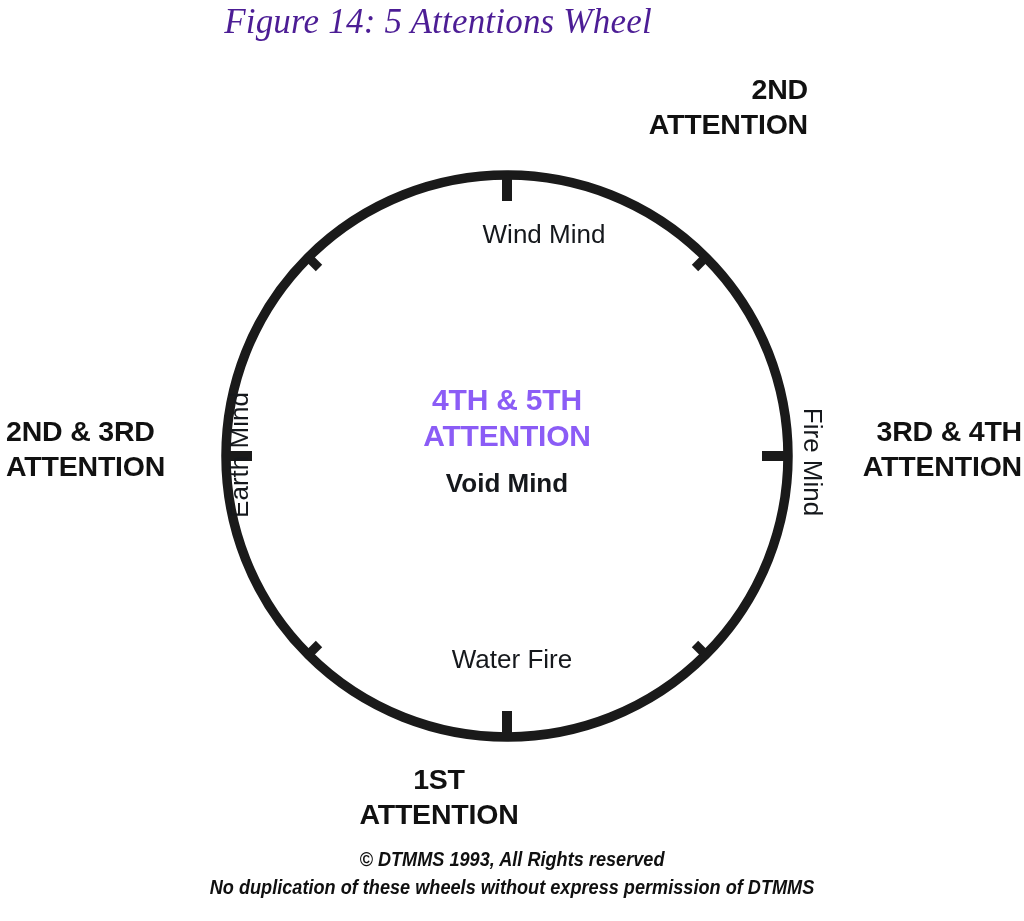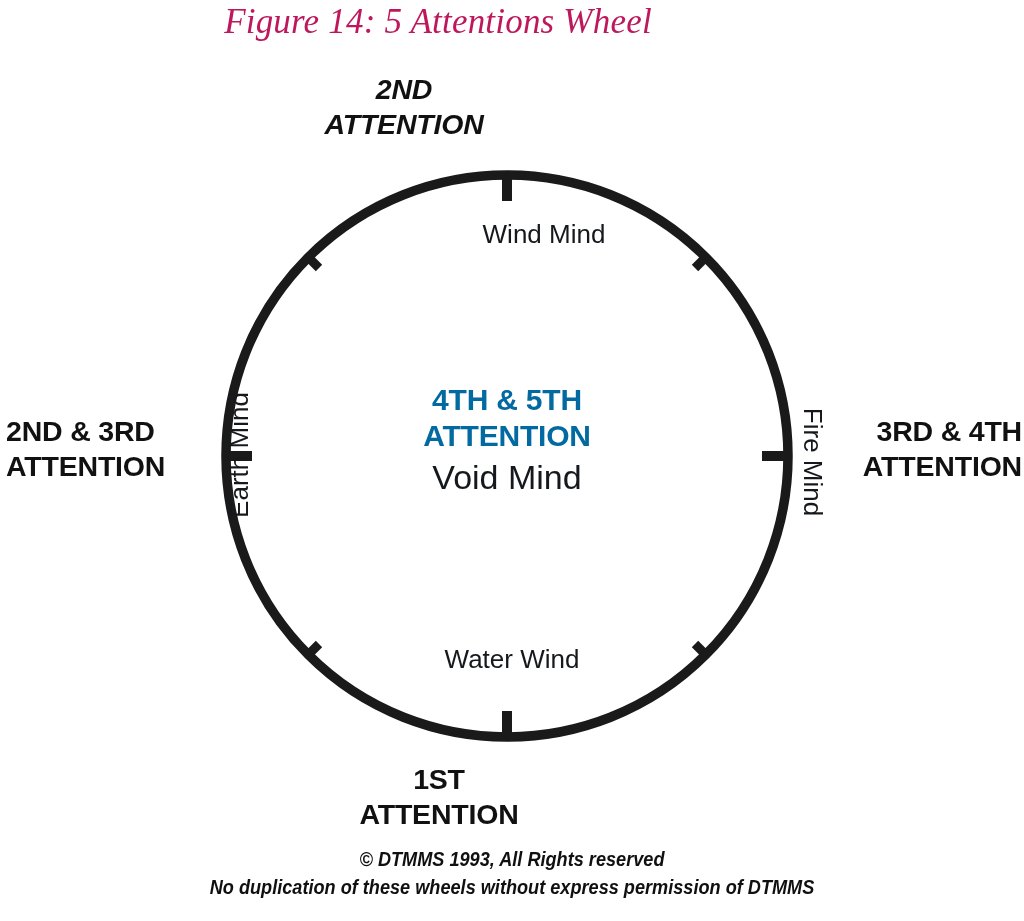--- a/index.html
+++ b/index.html
@@ -29,40 +29,39 @@
     position: absolute;
     left: 0;
     top: 2px;
     width: 876px;
     text-align: center;
     font-family: "Liberation Serif", "DejaVu Serif", serif;
     font-style: italic;
     font-size: 35px;
     font-weight: 400;
     letter-spacing: 0.2px;
-    color: #be185d;
+    color: #4c1d95;
     white-space: nowrap;
   }
 
   
   .outer-label {
     position: absolute;
     font-weight: bold;
     font-size: 28.5px;
     line-height: 1.22;
     color: #111111;
     letter-spacing: -0.2px;
     white-space: pre-line;
   }
   .outer-label.top {
     left: 0;
     top: 72px;
     width: 808px;
-    text-align: center;
-    font-style: italic;
+    text-align: right;
   }
   .outer-label.bottom {
     left: 0;
     top: 762px;
     width: 878px;
     text-align: center;
   }
   .outer-label.left {
     left: 6px;
     top: 414px;
@@ -129,27 +128,27 @@
     left: 292px;
     top: 382px;
     width: 430px;
     text-align: center;
   }
   .center-attention {
     font-weight: bold;
     font-size: 30px;
     line-height: 1.2;
     letter-spacing: -0.2px;
-    color: #0369a1;
+    color: #8b5cf6;
     white-space: pre-line;
   }
   .center-mind {
-    margin-top: 4px;
-    font-size: 34px;
-    font-weight: 400;
+    margin-top: 14px;
+    font-size: 26px;
+    font-weight: 700;
     color: #15181c;
   }
 
   
   #footer {
     position: absolute;
     left: 0;
     top: 846px;
     width: 1024px;
     text-align: center;
@@ -202,21 +201,21 @@
       <line x1="310" y1="653" x2="319" y2="644"></line>
     </g>
   </svg>
 
   <div class="mind-label wind">Wind Mind</div>
 
   <div class="mind-label earth">Earth Mind</div>
 
   <div class="mind-label fire">Fire Mind</div>
 
-  <div class="mind-label water">Water Wind</div>
+  <div class="mind-label water">Water Fire</div>
 
   <div id="center-stack">
     <div class="center-attention">4TH &amp; 5TH
 ATTENTION</div>
     <div class="center-mind">Void Mind</div>
   </div>
 
   <div id="footer">
     <div class="footer-line">© DTMMS 1993, All Rights reserved</div>
     <div class="footer-line">No duplication of these wheels without express permission of DTMMS</div>

